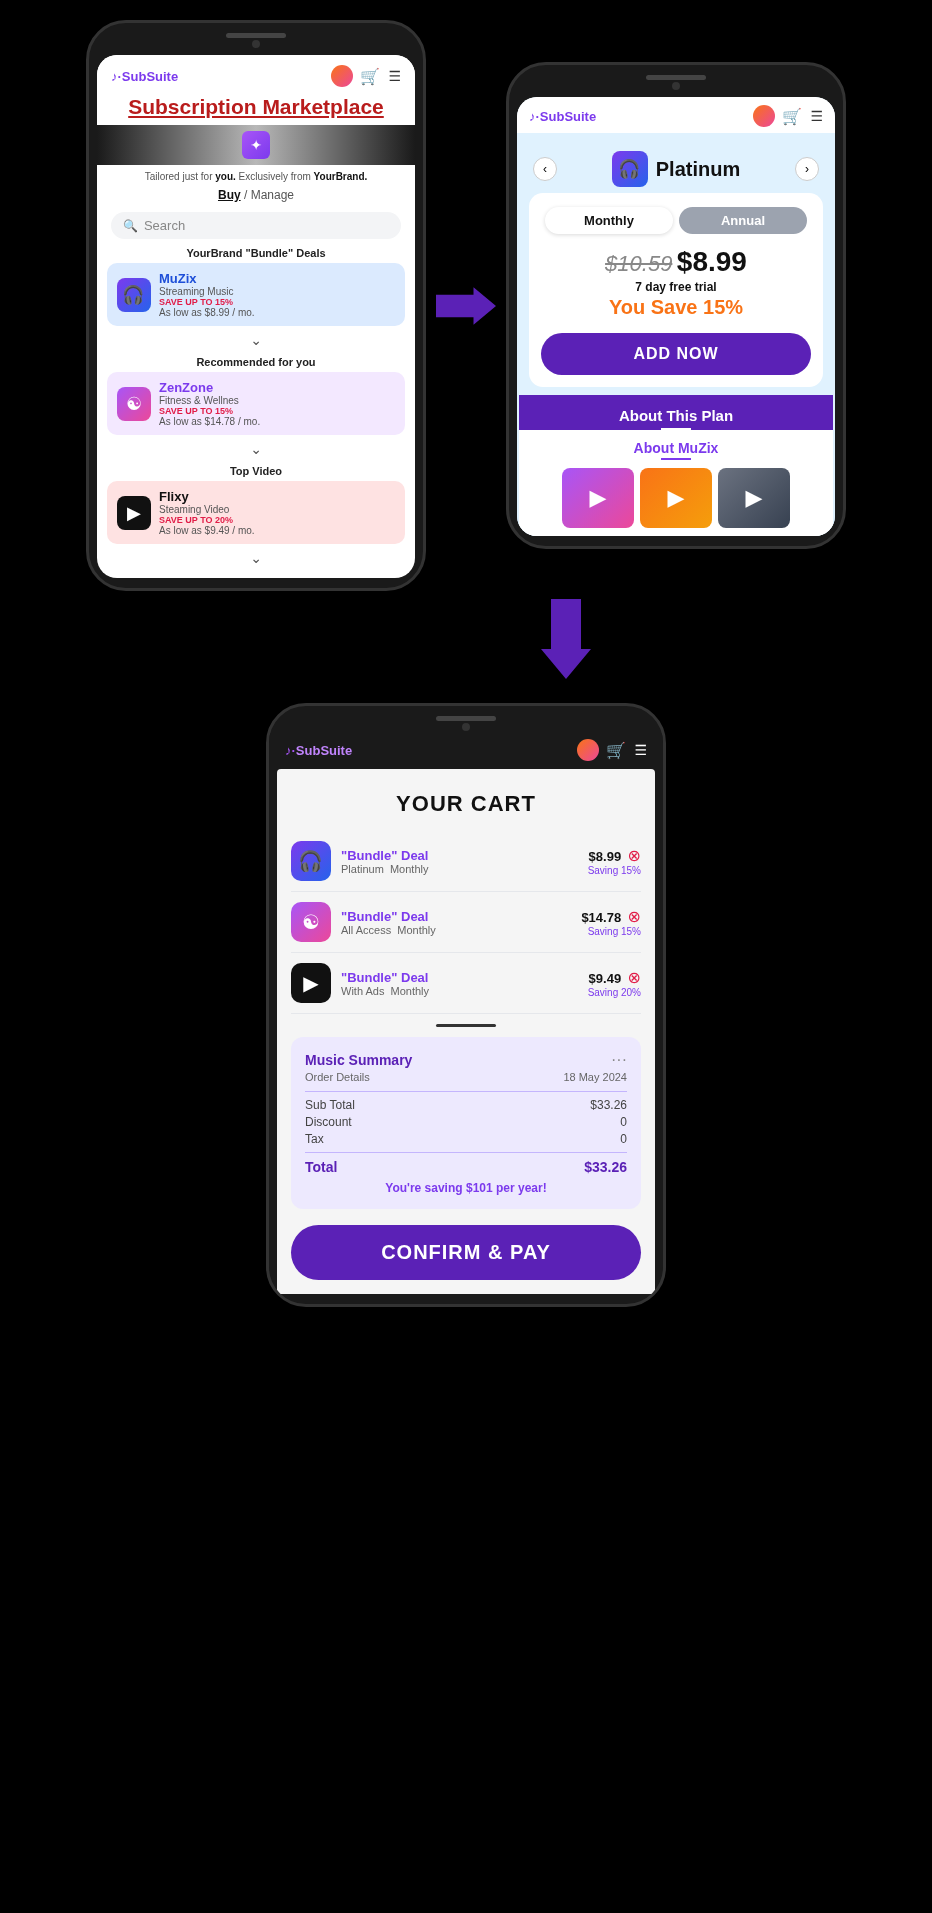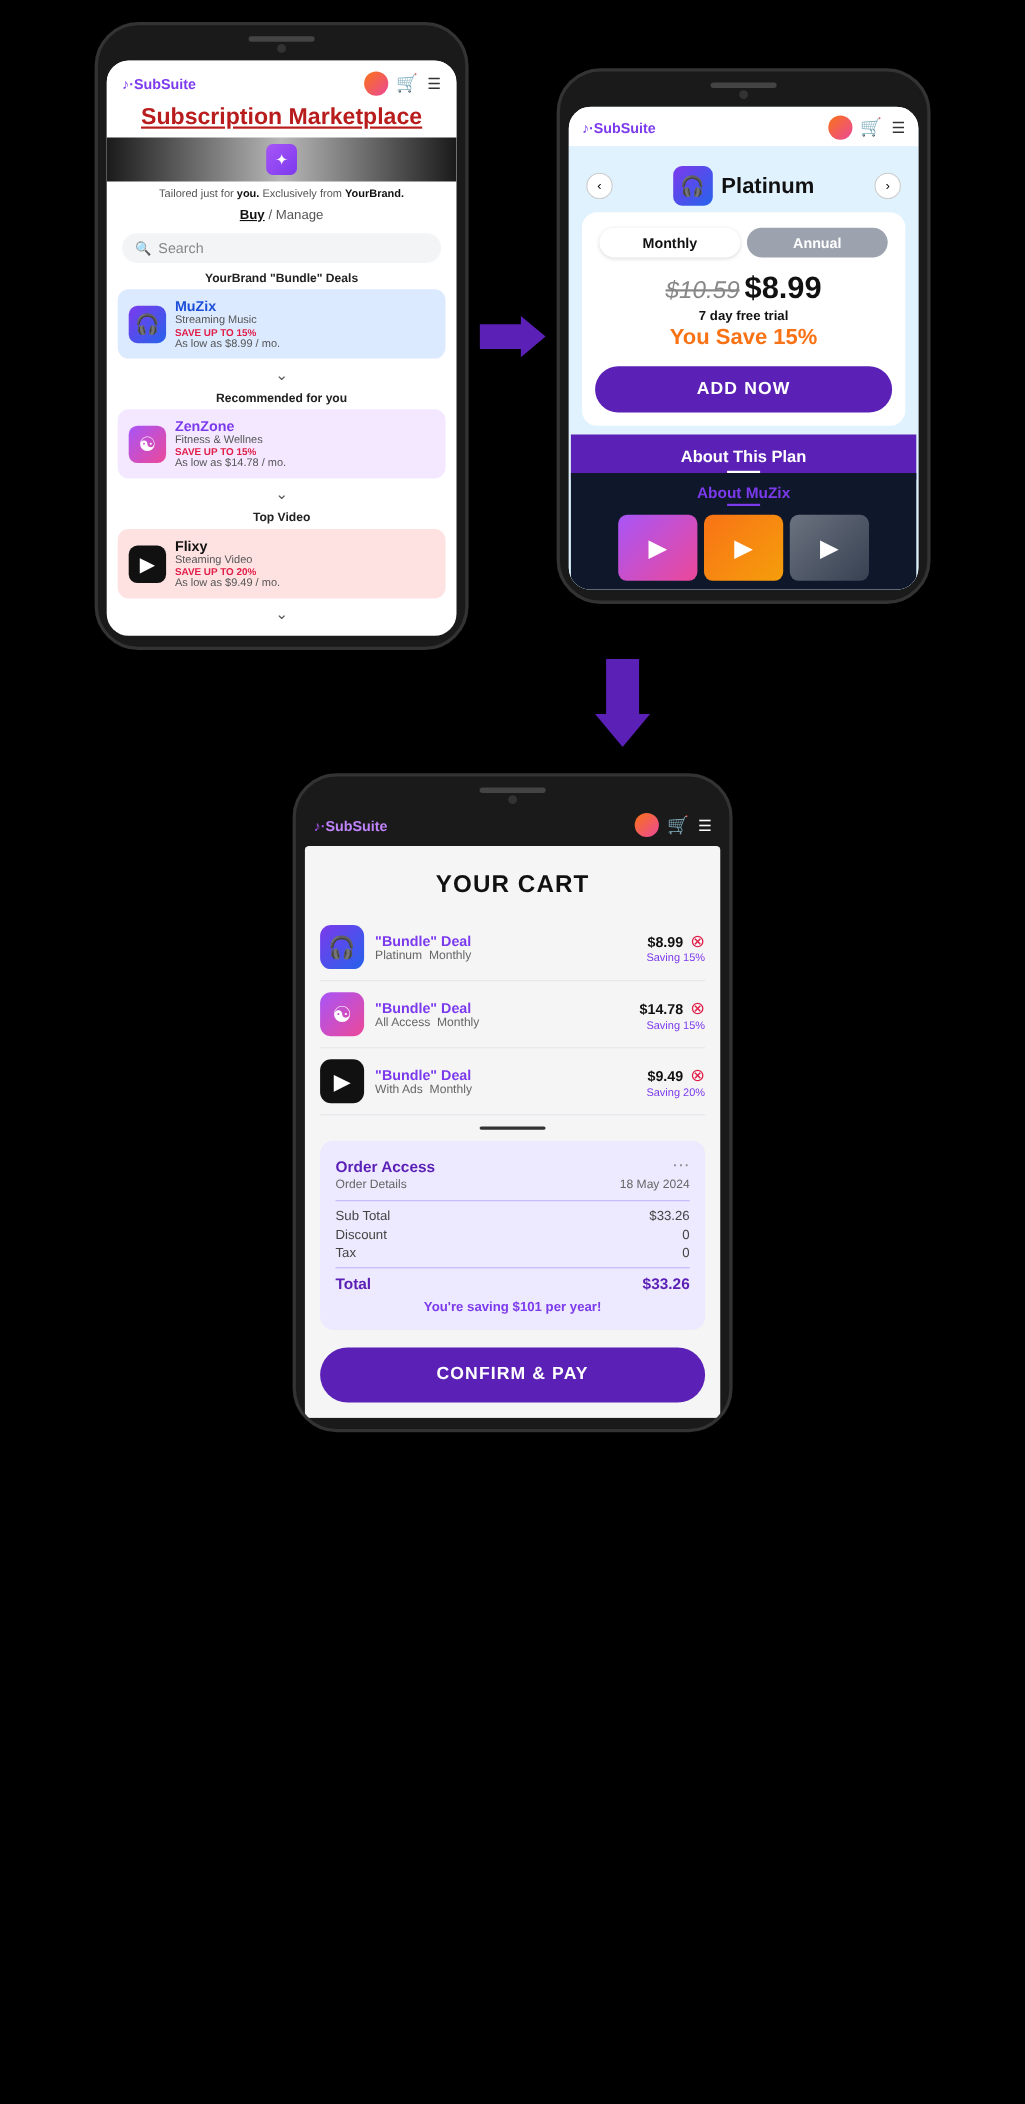--- a/index.html
+++ b/index.html
@@ -326,21 +326,21 @@
       margin: 8px -10px -10px;
     }
     .p2-about-title { font-size: 15px; font-weight: 700; }
     .p2-about-underline {
       width: 30px; height: 2px;
       background: #fff;
       margin: 4px auto 0;
     }
 
     .p2-about-muzix {
-      background: #0f172a;
+      background: #ffffff;
       padding: 10px;
       margin: 4px -10px -10px;
     }
     .p2-about-muzix-title {
       font-size: 14px;
       font-weight: 700;
       color: #7c3aed;
       text-align: center;
       margin-bottom: 2px;
     }
@@ -461,21 +461,21 @@
       margin-top: 6px;
     }
 
     .confirm-btn {
       background: #5b21b6;
       color: #fff;
       border: none;
       border-radius: 30px;
       width: 100%;
       padding: 16px 0;
-      font-size: 16px;
+      font-size: 20px;
       font-weight: 800;
       letter-spacing: 1px;
       cursor: pointer;
       margin-top: 16px;
     }
 
     
     .arrow-svg { fill: #5b21b6; }
   </style>
 </head>
@@ -709,21 +709,21 @@
           <div class="cart-item-save">Saving 20%</div>
         </div>
       </div>
 
       
       <div class="cart-divider"></div>
 
       
       <div class="order-summary-box">
         <div class="order-summary-header">
-          <span class="order-summary-title">Order Access</span>
+          <span class="order-summary-title">Music Summary</span>
           <span class="order-summary-dots">···</span>
         </div>
         <div class="order-details-row">
           <span>Order Details</span>
           <span>18 May 2024</span>
         </div>
         <hr class="order-divider">
         <div class="order-line">
           <span>Sub Total</span>
           <span>$33.26</span>

